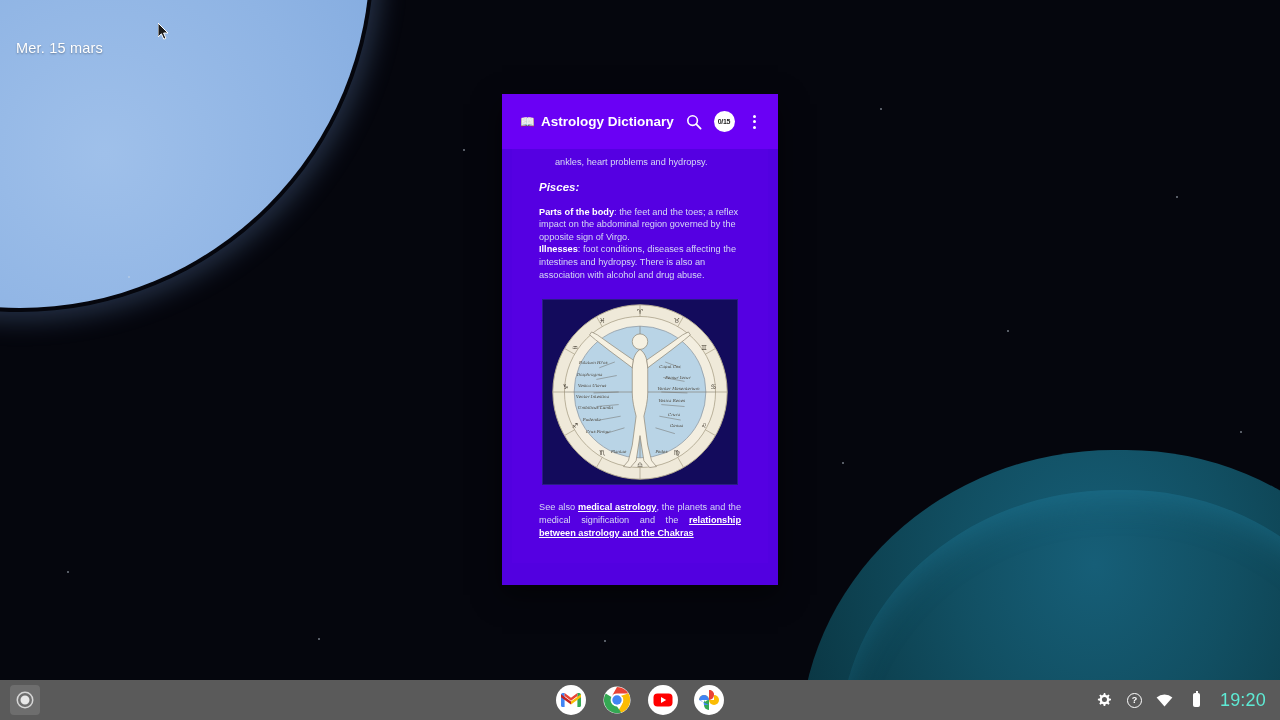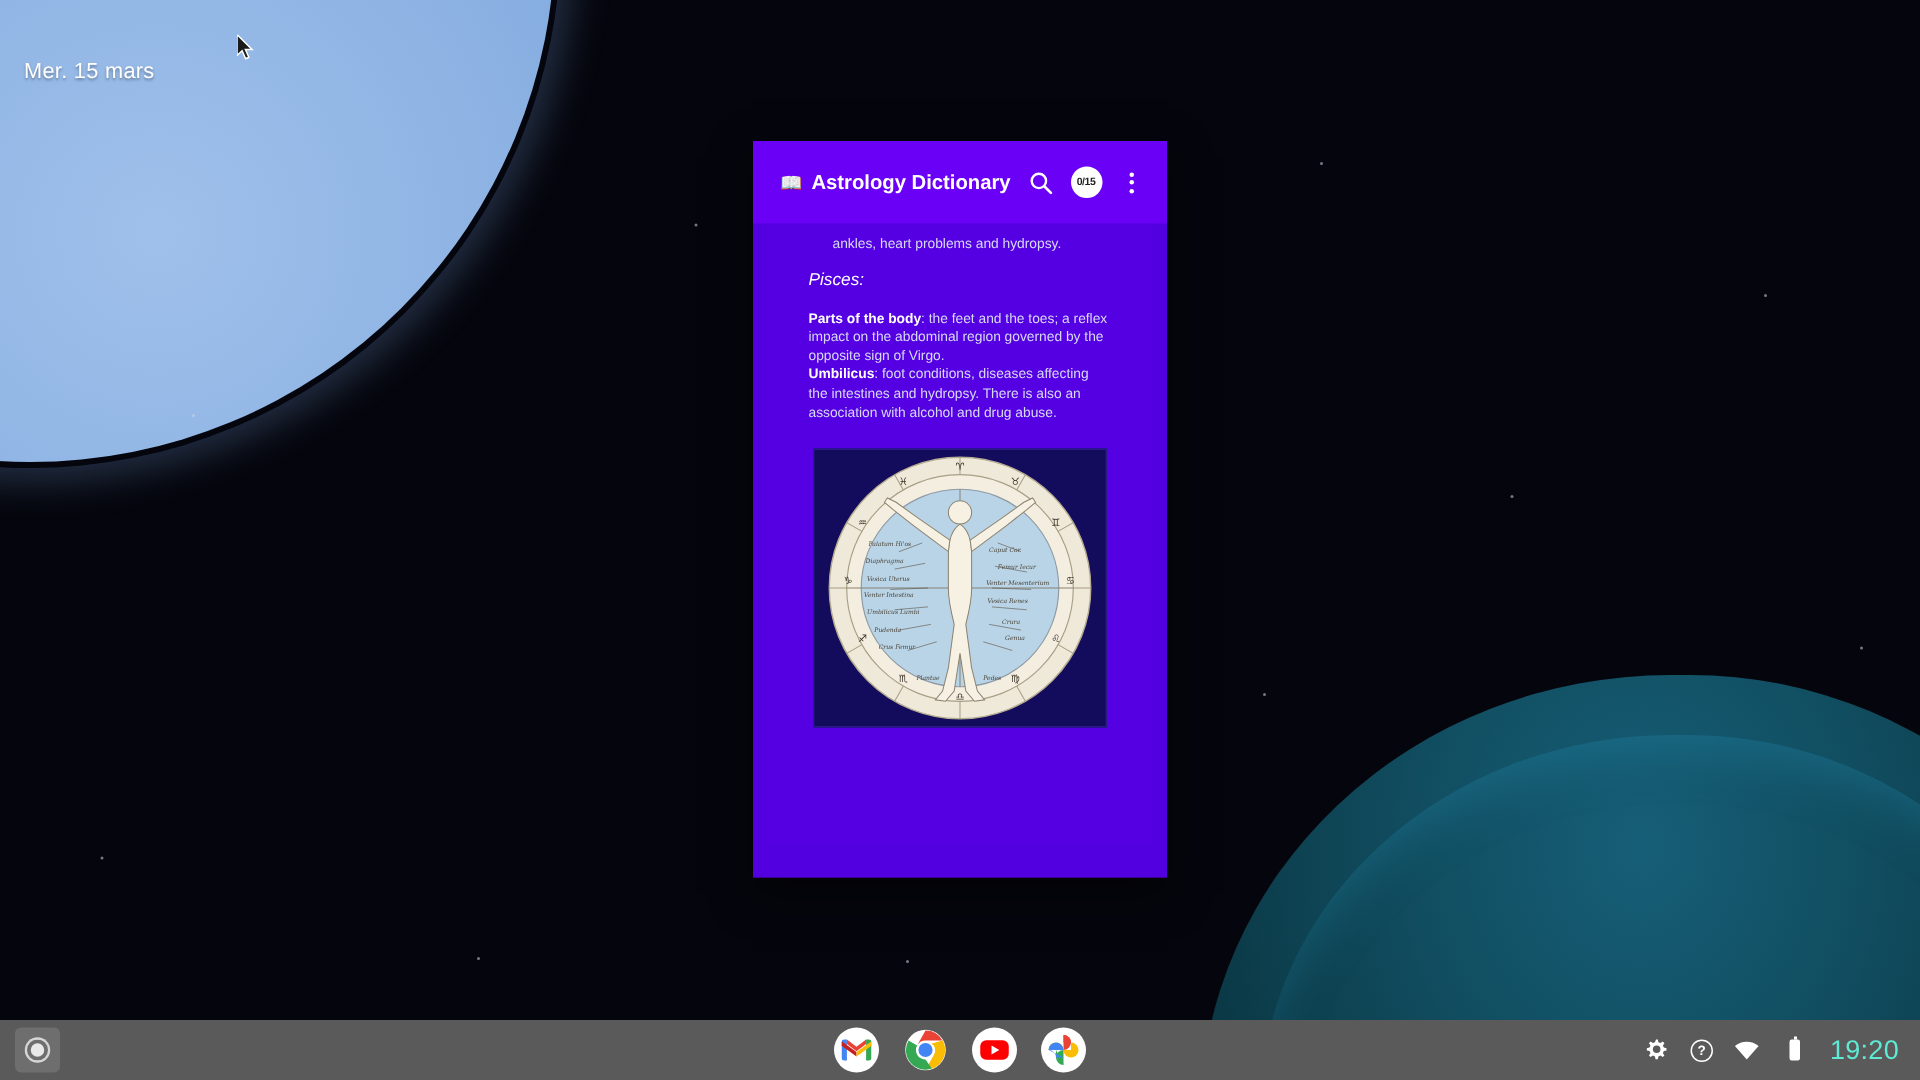--- a/index.html
+++ b/index.html
@@ -202,21 +202,21 @@
 
   #clipped-line {
     margin-top: 7px;
     margin-bottom: 12px;
     margin-left: 16px;
   }
 
   #sign-heading {
     color: #ffffff;
     font-size: 11.5px;
-    font-weight: normal;
+    font-weight: bold;
     font-style: italic;
     margin-bottom: 13px;
   }
 
   #zodiac-figure {
     width: 196px;
     height: 186px;
     margin: 18px auto 16px auto;
     background: #110a5a;
     border: 1px solid #2a1d86;
@@ -387,21 +387,21 @@
 
     <div id="content-region">
       <div id="article-panel">
 
         <div class="body-text" id="clipped-line">ankles, heart problems and hydropsy.</div>
 
         <div id="sign-heading">Pisces:</div>
 
         <div class="body-text">
           <b>Parts of the body</b><span>: the feet and the toes; a reflex impact on the abdominal region governed by the opposite sign of Virgo.</span><br>
-          <b>Umbilicus</b><span>: foot conditions, diseases affecting the intestines and hydropsy. There is also an association with alcohol and drug abuse.</span>
+          <b>Illnesses</b><span>: foot conditions, diseases affecting the intestines and hydropsy. There is also an association with alcohol and drug abuse.</span>
         </div>
 
         <svg id="zodiac-figure" viewBox="0 0 200 190">
           <rect x="0" y="0" width="200" height="190" fill="#130b5c"></rect>
           <circle cx="100" cy="95" r="90" fill="#efe9d9" stroke="#b5ac93" stroke-width="1"></circle>
           <circle cx="100" cy="95" r="78" fill="#f3eee0" stroke="#a89f86" stroke-width="0.8"></circle>
           <circle cx="100" cy="95" r="68" fill="#b9d4e6" stroke="#8f9aa4" stroke-width="0.8"></circle>
 
           <g stroke="#a59c83" stroke-width="0.7" fill="none">
             <g id="zodiac-spokes">
@@ -475,20 +475,23 @@
             <text x="126" y="82">Femur Iecur</text>
             <text x="118" y="93">Venter Mesenterium</text>
             <text x="119" y="105">Vesica Renes</text>
             <text x="129" y="120">Crura</text>
             <text x="131" y="131">Genua</text>
             <text x="70" y="158">Plantae</text>
             <text x="116" y="158">Pedes</text>
           </g>
         </svg>
 
+        <div id="see-also-block">
+          <span>See also </span><a class="inline-link" href="#">medical astrology</a><span>, the planets and the medical signification and the </span><a class="inline-link" href="#">relationship between astrology and the Chakras</a>
+        </div>
 
       </div>
     </div>
   </div>
 
   <div id="shelf">
 
     <div id="launcher-button">
       <div id="launcher-dot"></div>
     </div>

